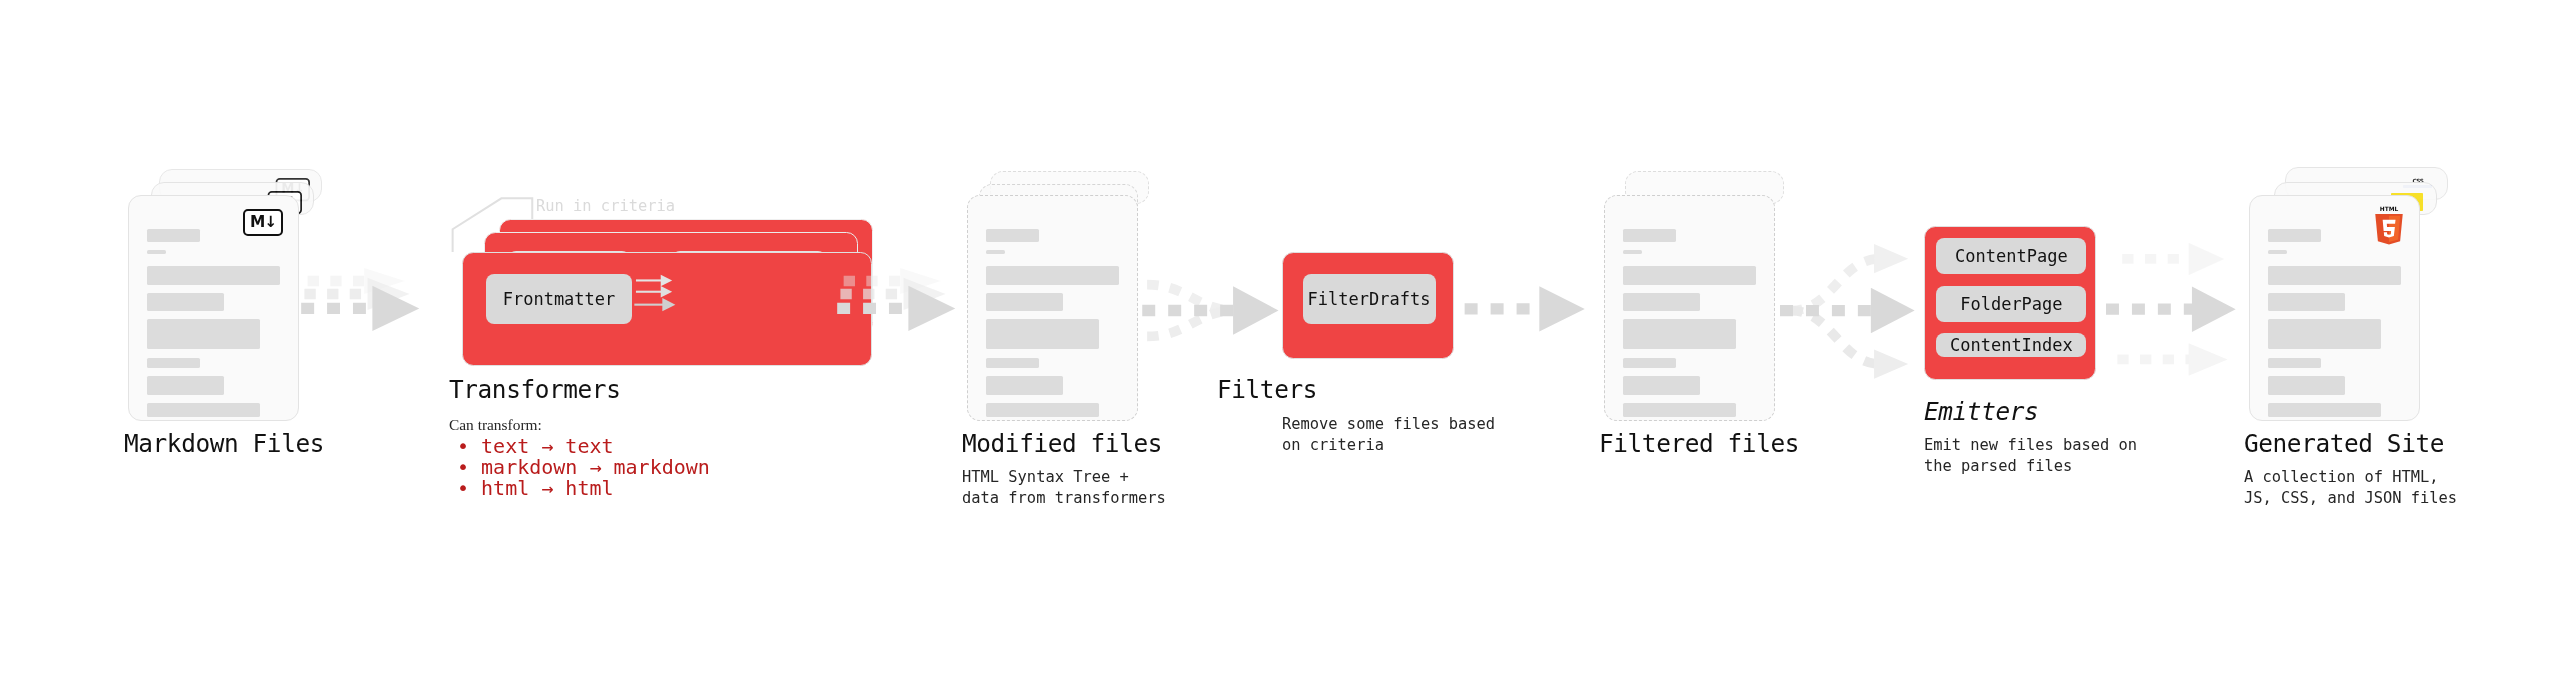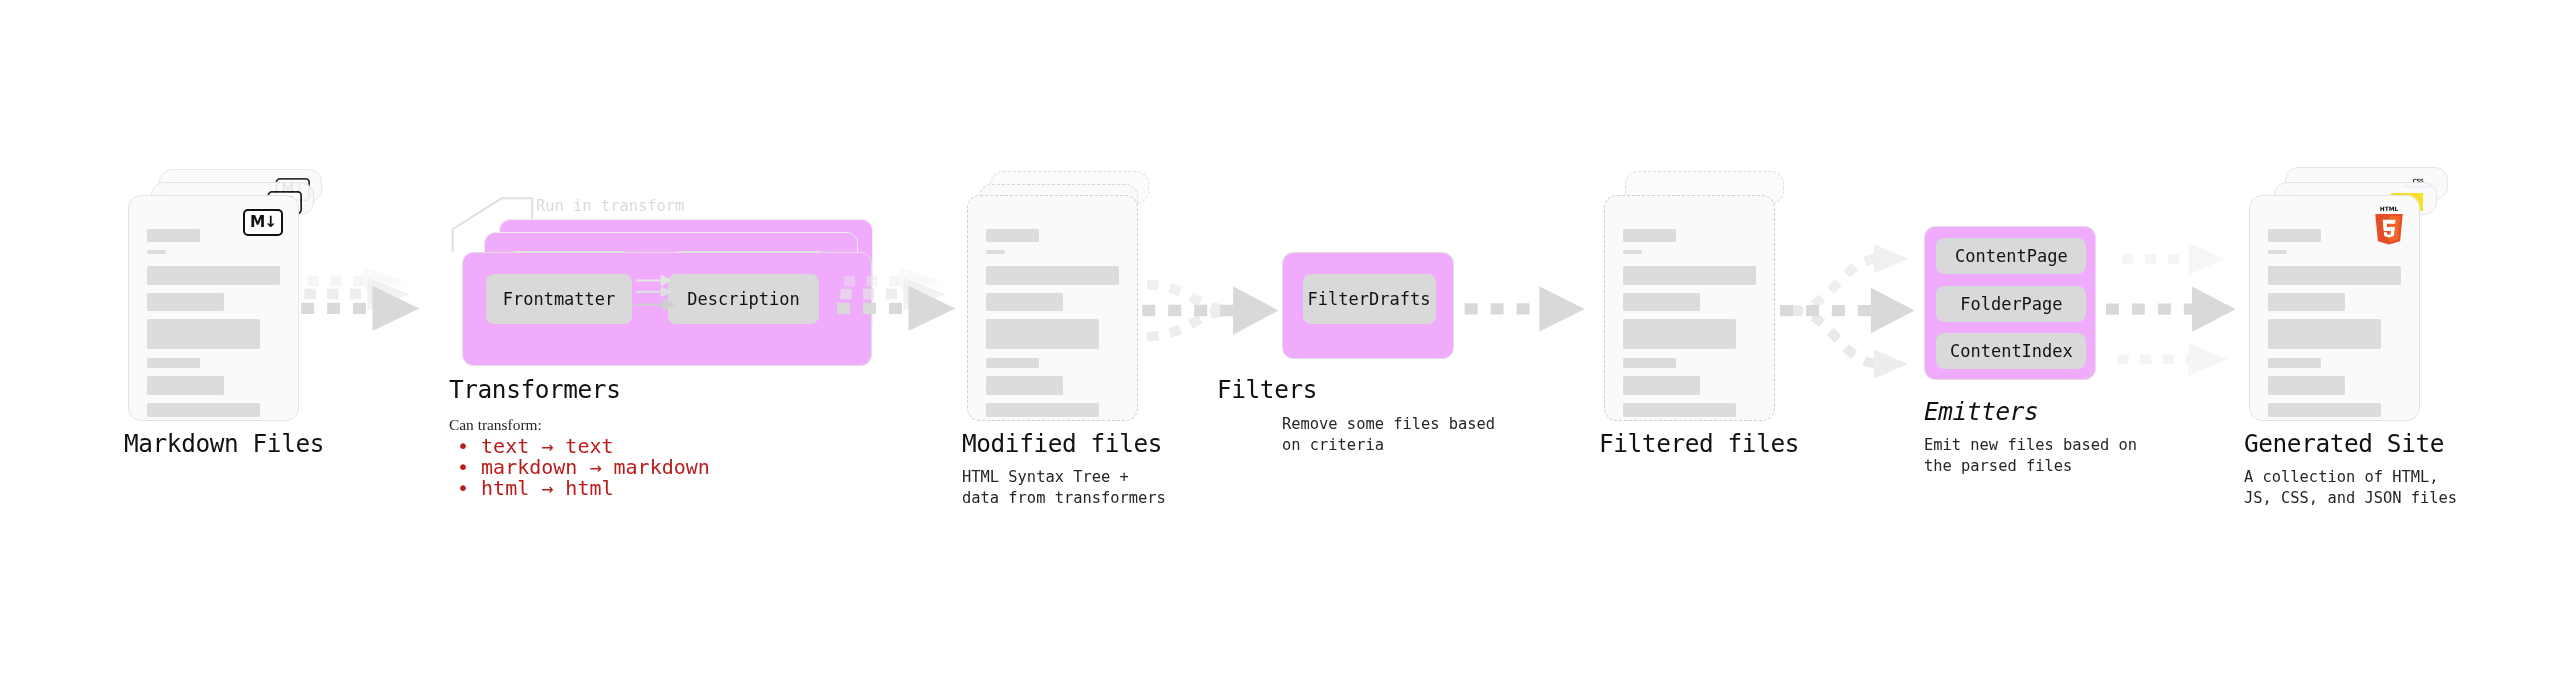--- a/index.html
+++ b/index.html
@@ -68,21 +68,21 @@
     position:absolute;
     font-size:15.4px;line-height:21px;color:#262626;white-space:pre;
   }
   .sublist{
     position:absolute;font-size:20px;line-height:21px;color:#b91c1c;white-space:pre;
   }
 
   
   .procbox{
     position:absolute;
-    border:1.6px solid #e0e0e0;border-radius:11.4px;background:#f0abfc;
+    border:1.6px solid #e0e0e0;border-radius:11.4px;background:#ef4444;
     box-sizing:border-box;
   }
   .pill{
     position:absolute;
     background:#d9d9d9;border-radius:8.1px;
     display:flex;align-items:center;justify-content:center;
     font-size:17px;color:#121212;white-space:nowrap;
     box-sizing:border-box;
   }
   .pill.ghost{background:#ececec;}
@@ -138,34 +138,33 @@
       <line x1="0" y1="50" x2="96" y2="50" stroke="#d9d9d9" stroke-width="14" stroke-dasharray="16 16"></line>
       <polygon points="88,22 146,50 88,78" fill="#d9d9d9"></polygon>
     </g>
   </svg>
 
   <div class="node">
 
     <svg style="left:451px;top:195px;width:195px;height:57px;" viewBox="0 0 240 70" width="195" height="57">
       <path d="M 2 70 L 2 42 L 62 4 L 100 4 L 100 34" fill="none" stroke="#e0e0e0" stroke-width="2.5" stroke-linejoin="miter"></path>
     </svg>
-    <div class="parallel-label" style="left:536px;top:197px;">Run in transform</div>
+    <div class="parallel-label" style="left:536px;top:197px;">Run in criteria</div>
 
     <div class="procbox" style="left:499px;top:219px;width:374px;height:115px;border-color:#efefef;">
       <div class="pill ghost" style="left:23px;top:18px;width:122px;height:50px;"></div>
       <div class="pill ghost" style="left:187px;top:18px;width:154px;height:50px;"></div>
     </div>
     <div class="procbox" style="left:484px;top:232px;width:374px;height:115px;border-color:#ebebeb;">
       <div class="pill ghost2" style="left:23px;top:18px;width:122px;height:50px;"></div>
       <div class="pill ghost2" style="left:187px;top:18px;width:154px;height:50px;"></div>
     </div>
 
     <div class="procbox" style="left:462px;top:252px;width:410px;height:114px;">
       <div class="pill" style="left:23px;top:21px;width:146px;height:50px;">Frontmatter</div>
-      <div class="pill" style="left:205px;top:21px;width:151px;height:50px;">Description</div>
 
       <svg style="left:171px;top:21px;width:41px;height:50px;" viewBox="0 0 50 62" width="41" height="50">
         <g stroke="#e4e4e4" stroke-width="2.6" fill="#e4e4e4">
           <line x1="2" y1="8" x2="36" y2="8"></line>
             <polygon points="34,3 44,8 34,13"></polygon>
         </g>
         <g stroke="#e0e0e0" stroke-width="2.6" fill="#e0e0e0">
           <line x1="2" y1="22" x2="36" y2="22"></line>
             <polygon points="34,17 44,22 34,27"></polygon>
         </g>
@@ -262,21 +261,21 @@
     <polygon points="116,0 158,18 116,36" fill="#f0f0f0"></polygon>
     <polygon points="116,130 158,148 116,166" fill="#ededed"></polygon>
     <line x1="0" y1="82" x2="120" y2="82" stroke="#d9d9d9" stroke-width="14" stroke-dasharray="16 16"></line>
     <polygon points="112,54 166,82 112,110" fill="#d9d9d9"></polygon>
   </svg>
 
   <div class="node">
     <div class="procbox" style="left:1924px;top:226px;width:172px;height:154px;">
       <div class="pill" style="left:11.4px;top:11.4px;width:150px;height:36px;">ContentPage</div>
       <div class="pill" style="left:11.4px;top:59px;width:150px;height:36px;">FolderPage</div>
-      <div class="pill" style="left:11.4px;top:106px;width:150px;height:36px;">ContentIndex</div>
+      <div class="pill" style="left:11.4px;top:106px;width:150px;height:24px;">ContentIndex</div>
     </div>
     <div class="title" style="left:1924px;top:397px;font-style:italic;">Emitters</div>
     <div class="subtitle" style="left:1924px;top:435px;">Emit new files based on
 the parsed files</div>
   </div>
 
   <svg class="arrow-svg" style="left:2106px;top:241px;width:154px;height:138px;" viewBox="0 0 190 170" width="154" height="138">
     <g opacity="0.55">
       <line x1="20" y1="22" x2="108" y2="22" stroke="#eeeeee" stroke-width="12" stroke-dasharray="14 14"></line>
       <polygon points="102,2 146,22 102,42" fill="#f0f0f0"></polygon>

